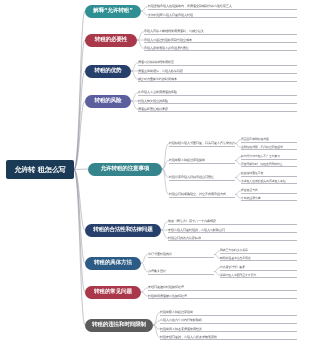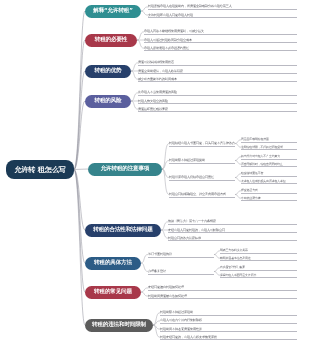--- a/index.html
+++ b/index.html
@@ -40,21 +40,21 @@
     white-space: nowrap;
     overflow: hidden;
     color: #ffffff;
     border-radius: 7px;
     letter-spacing: -0.2px;
   }
 
   .node.root {
     font-size: 7.2px;
     font-weight: bold;
-    border-radius: 8px;
+    border-radius: 2px;
   }
 
   .node.branch {
     font-size: 5.6px;
     font-weight: bold;
   }
 
   .leaf {
     position: absolute;
     box-sizing: border-box;

